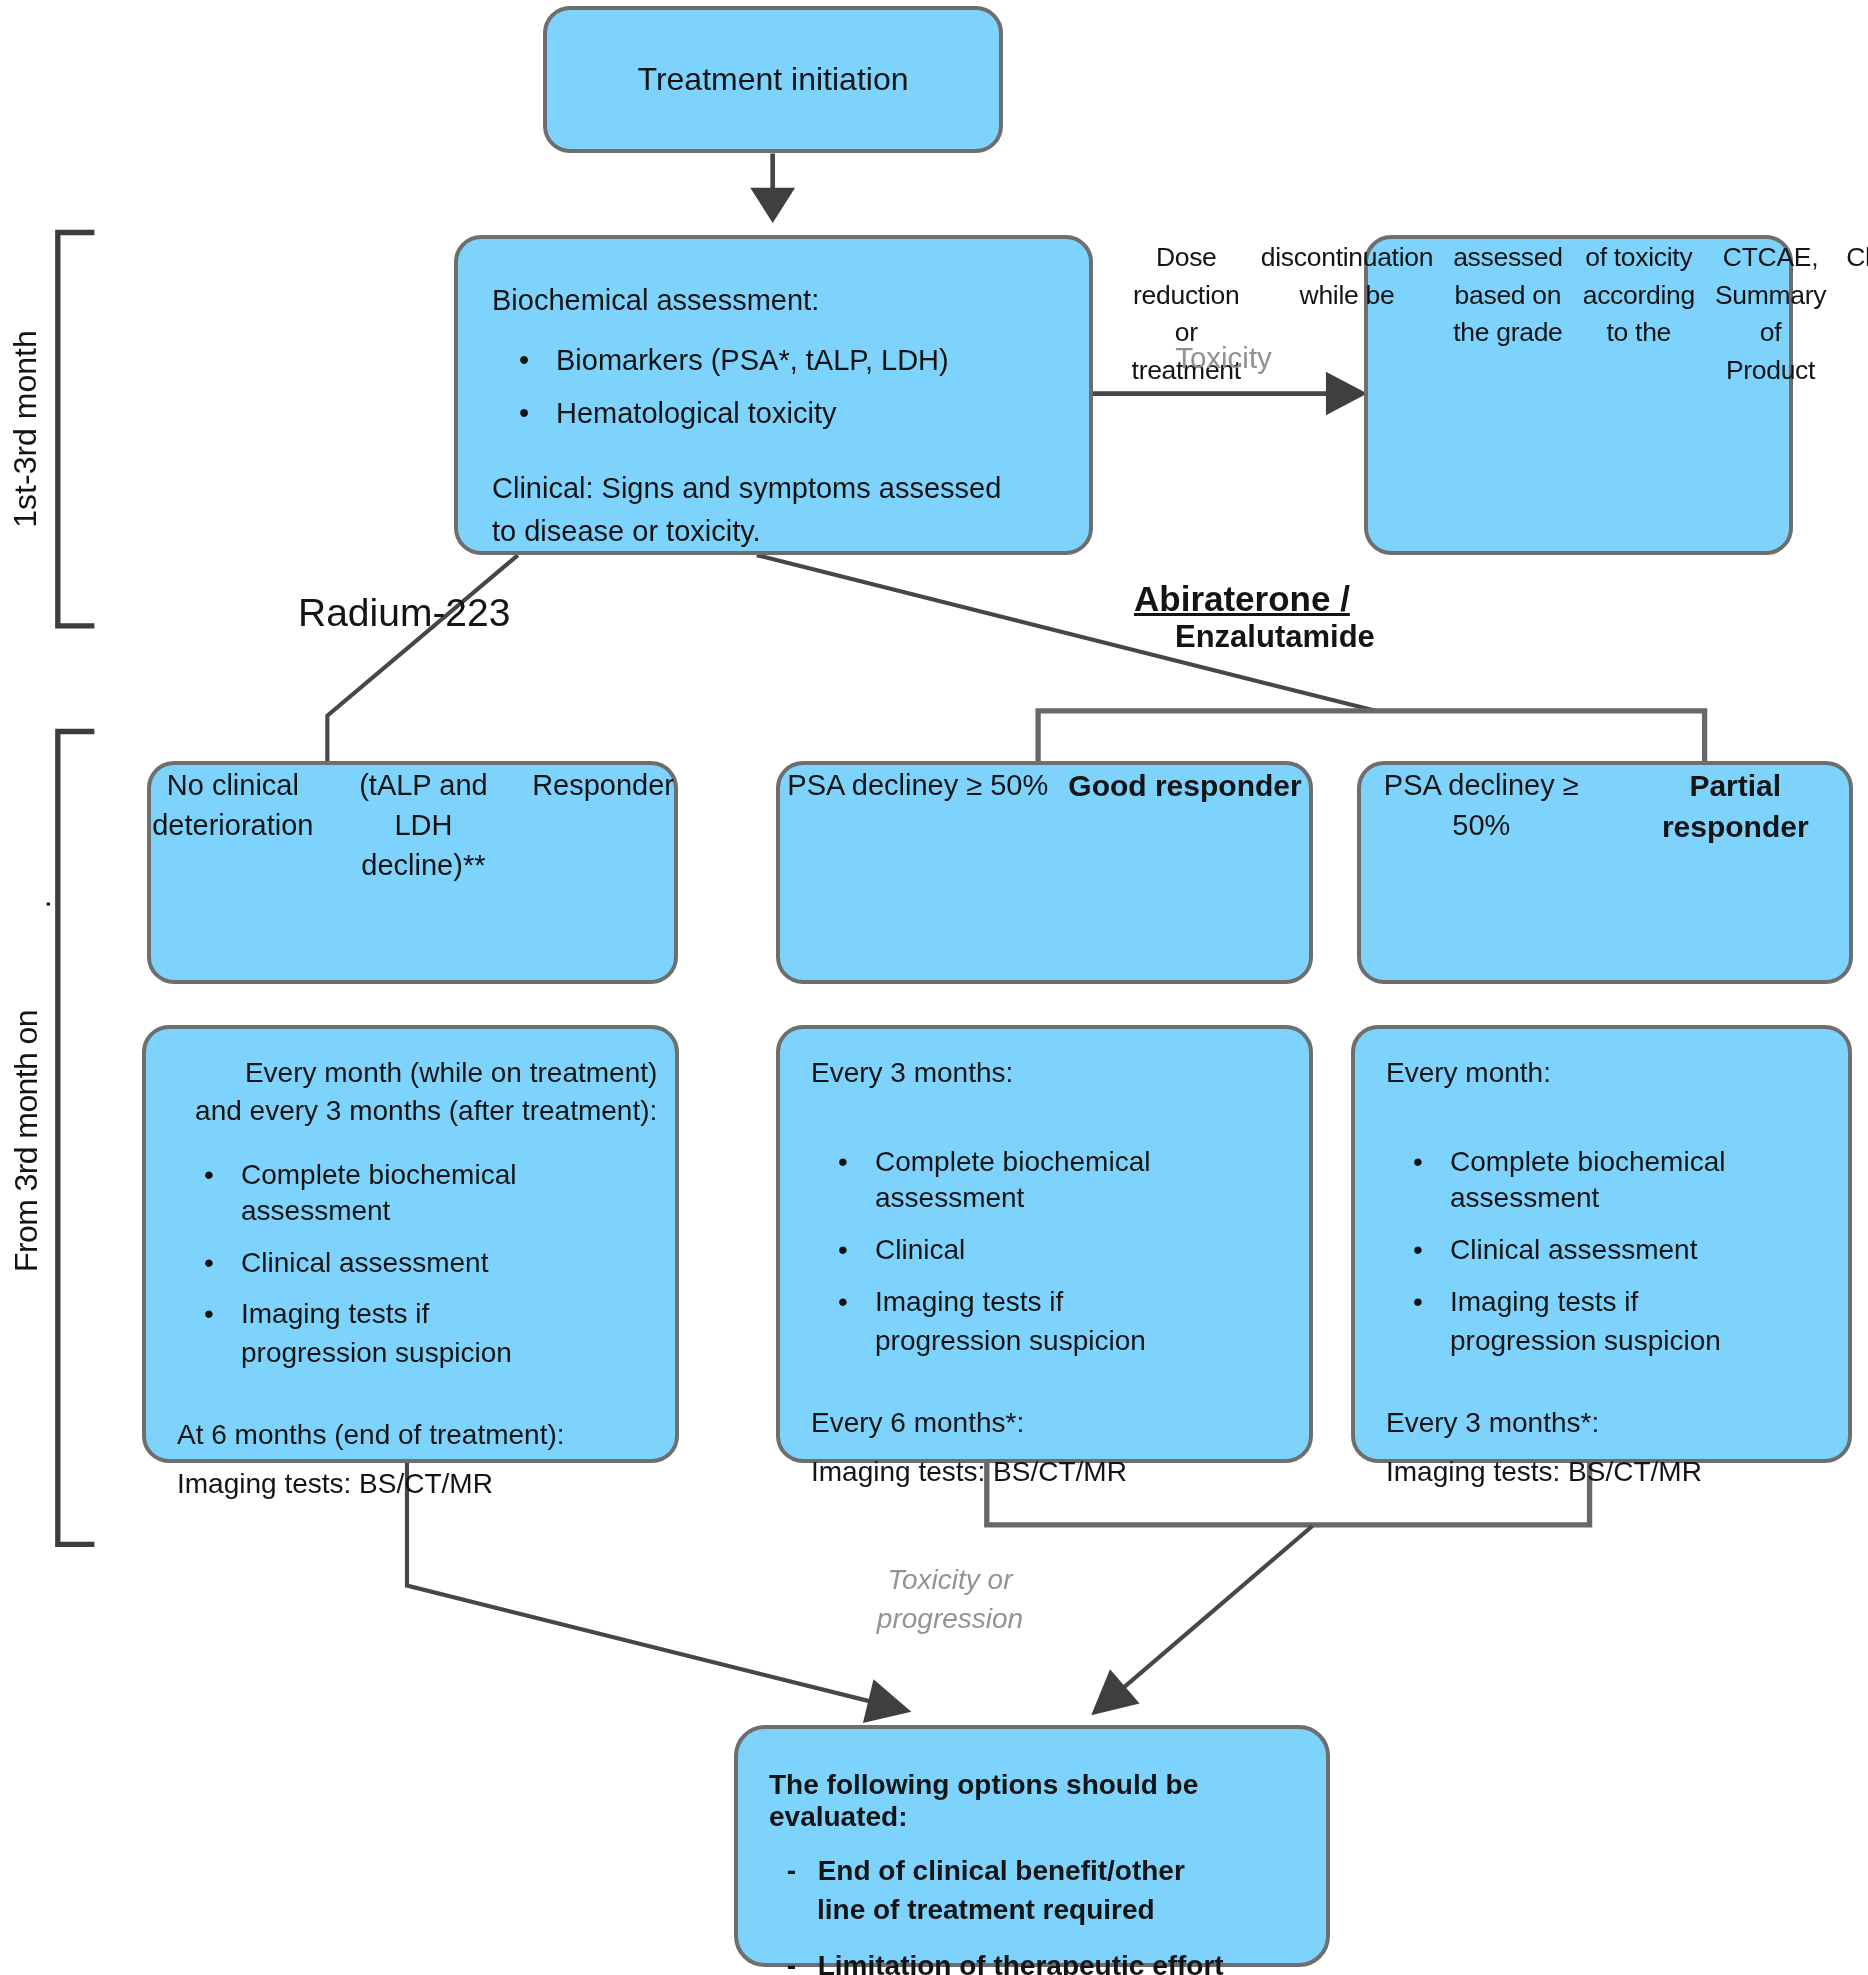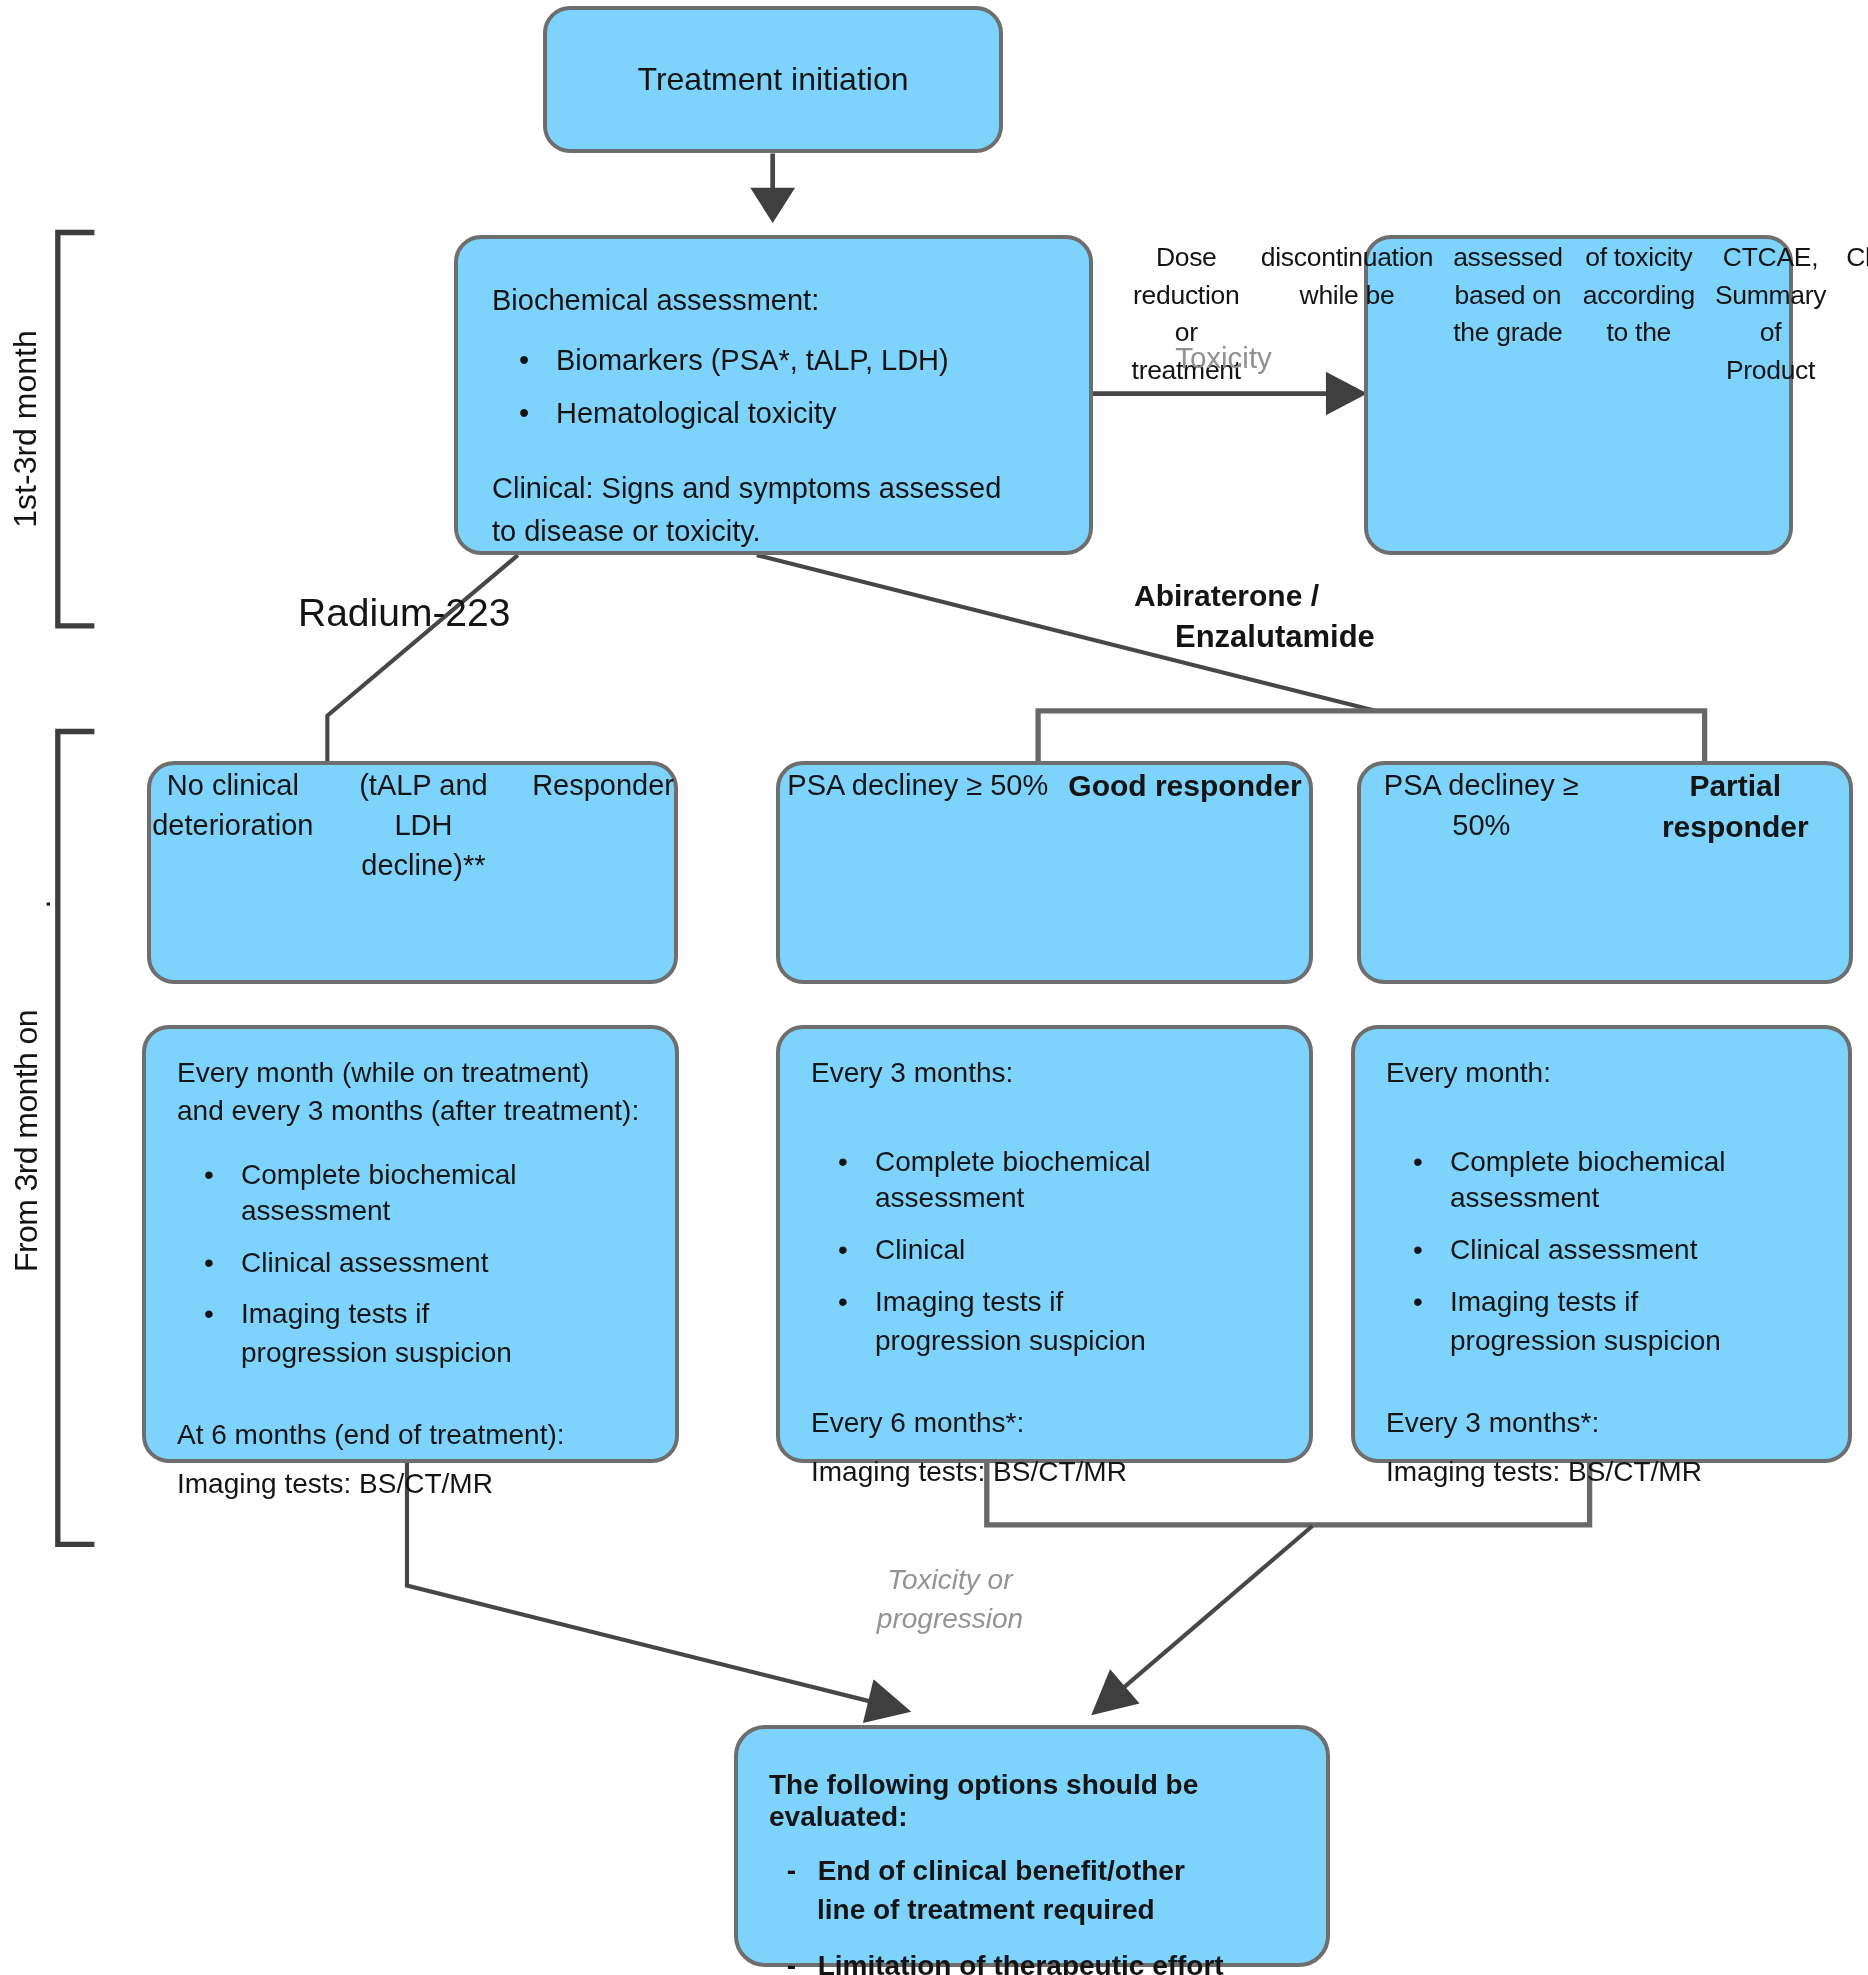--- a/index.html
+++ b/index.html
@@ -23,34 +23,34 @@
   #node-resp-radium{left:147px;width:531px;}
   #node-resp-good{left:776px;width:537px;}
   #node-resp-partial{left:1357px;width:496px;}
   .resp-cond{margin-bottom:25px;}
   .resp-label{font-weight:bold;font-size:30px;}
 
   .det-box{top:1025px;height:438px;font-size:28px;padding:25px 17.7px 0 31px;box-sizing:border-box;}
   #node-det-radium{left:142px;width:537px;}
   #node-det-good{left:776px;width:537px;}
   #node-det-partial{left:1351px;width:501px;}
-  .det-title-center{text-align:left;line-height:1.35;margin-bottom:27px;}
+  .det-title-center{text-align:right;line-height:1.35;margin-bottom:27px;}
   .det-title-left{text-align:left;line-height:1.35;margin-bottom:52px;}
   .det-cont{margin:-10.6px 0 15.3px 64px;}
   .det-footer{margin-top:41px;line-height:1.75;}
 
   #node-final{left:734px;top:1725px;width:596px;height:242px;font-weight:bold;font-size:28px;padding:40px 21px 0 31px;box-sizing:border-box;border-radius:31px;}
   .fin-item{display:flex;margin:20px 0 0 17.7px;line-height:1.3;}
   .fin-dash{width:31px;flex:0 0 31px;}
   .fin-cont{margin:2.4px 0 0 48px;line-height:1.3;}
 
   .float-label{position:absolute;white-space:nowrap;}
   #label-toxicity{left:1150px;top:341px;width:147px;text-align:center;color:#919191;font-size:29.5px;}
   #label-radium{left:298px;top:591px;width:212px;text-align:center;font-size:39px;}
-  #label-abi1{left:1134px;top:579px;font-size:30px;font-weight:bold;}
+  #label-abi1{left:1134px;top:579px;font-size:35px;font-weight:bold;text-decoration:underline;}
   #label-abi2{left:1175px;top:619px;font-size:31px;font-weight:bold;}
   #label-toxprog{left:841px;top:1560px;width:218px;text-align:center;color:#949494;font-size:28px;line-height:1.4;white-space:normal;position:absolute;font-style:italic;}
   .rot-label{position:absolute;transform:translate(-50%,-50%) rotate(-90deg);white-space:nowrap;font-size:32px;}
   #label-bracket1{left:25px;top:429px;}
   #label-bracket2{left:26px;top:1141px;letter-spacing:-0.6px;}
   #label-period{left:39px;top:904px;font-size:32px;}
 </style>
 </head>
 <body>
 

